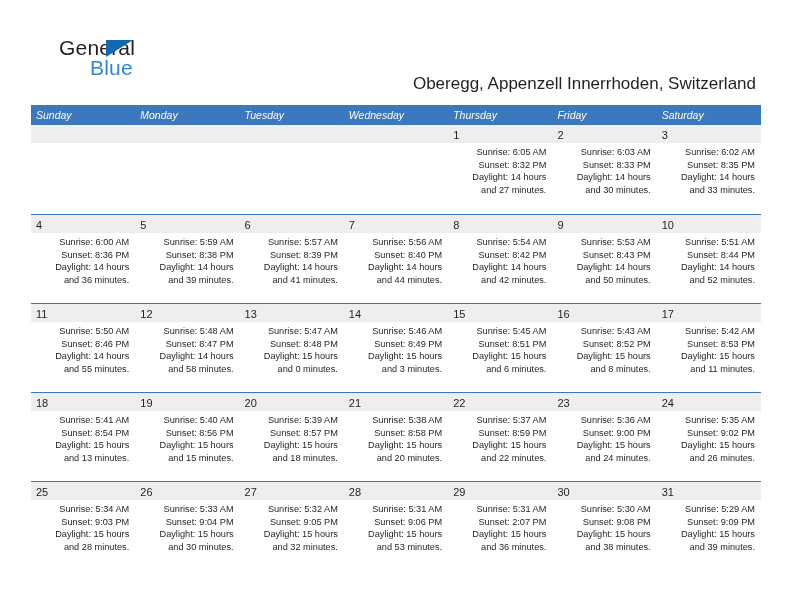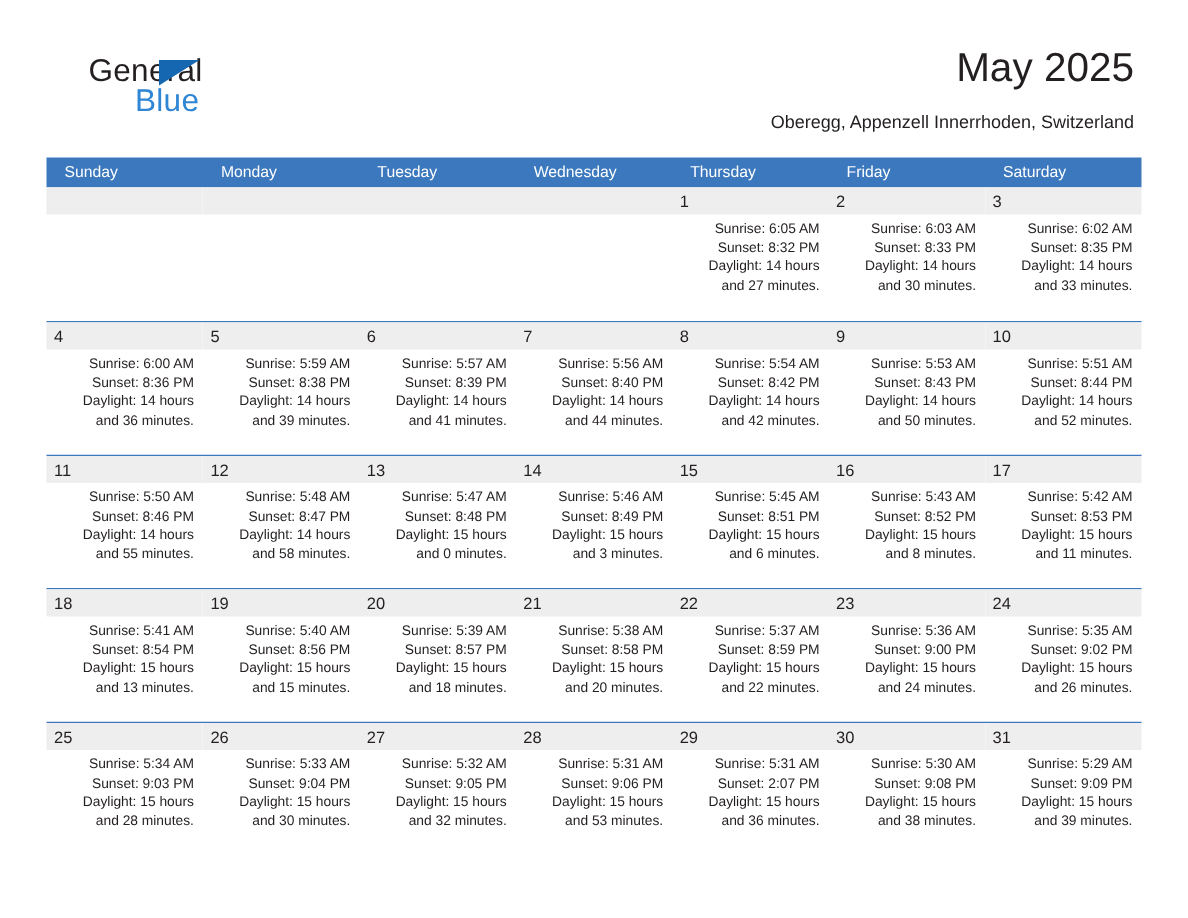--- a/index.html
+++ b/index.html
@@ -69,21 +69,21 @@
     top: 0;
     font-size: 27px;
     color: #231f20;
     text-align: right;
     white-space: nowrap;
   }
   .subtitle {
     position: absolute;
     right: 0;
     top: 44px;
-    font-size: 12px;
+    font-size: 17px;
     color: #231f20;
     text-align: right;
     white-space: nowrap;
   }
 
   
   .calendar {
     position: absolute;
     left: 31px;
     top: 105px;
@@ -93,23 +93,24 @@
     display: flex;
     width: 100%;
     background: #3b78be;
     height: 20px;
   }
   .weekday {
     flex: 1 1 0;
     color: #ffffff;
     font-size: 10.5px;
     line-height: 20px;
-    padding-left: 12px;
+    padding-left: 5px;
     box-sizing: border-box;
     white-space: nowrap;
+    font-style: italic;
   }
 
   .week {
     display: flex;
     width: 100%;
     height: 89px;
     border-top: 1.6px solid #3b78be;
     box-sizing: border-box;
   }
   .week.first {
@@ -150,21 +151,20 @@
 <body>
 
 <div class="page">
 
   <div class="top">
     <div class="logo">
       <span class="logo-general">General</span>
       <span class="logo-tri"></span>
       <span class="logo-blue">Blue</span>
     </div>
-    <div class="title">May 2025</div>
     <div class="subtitle">Oberegg, Appenzell Innerrhoden, Switzerland</div>
   </div>
 
   <div class="calendar">
     <div class="weekdays">
       <div class="weekday">Sunday</div>
       <div class="weekday">Monday</div>
       <div class="weekday">Tuesday</div>
       <div class="weekday">Wednesday</div>
       <div class="weekday">Thursday</div>

